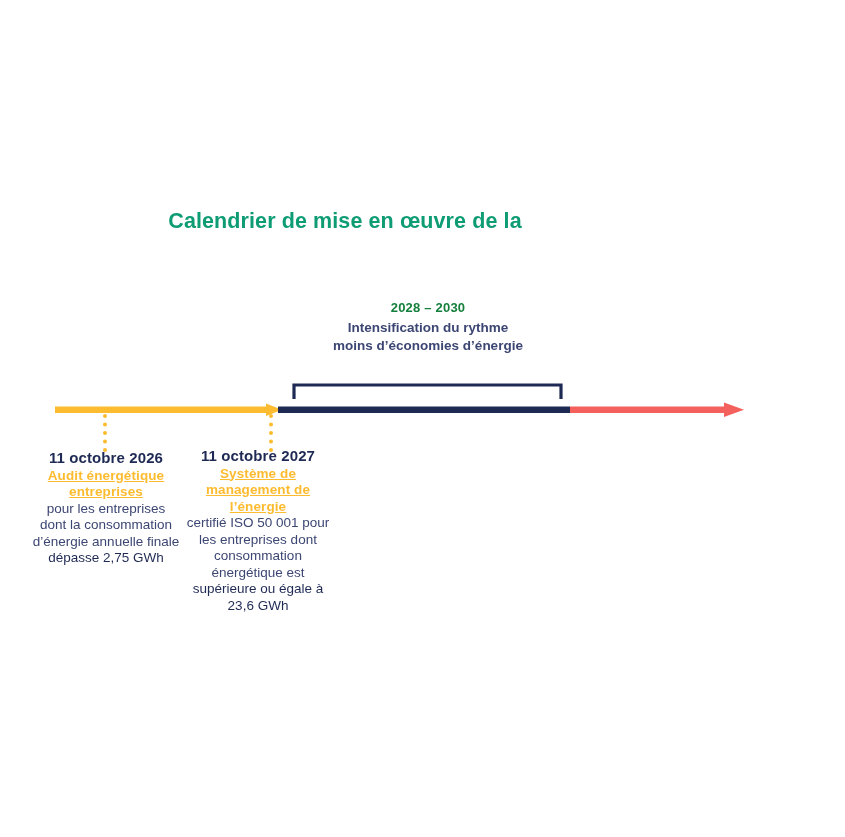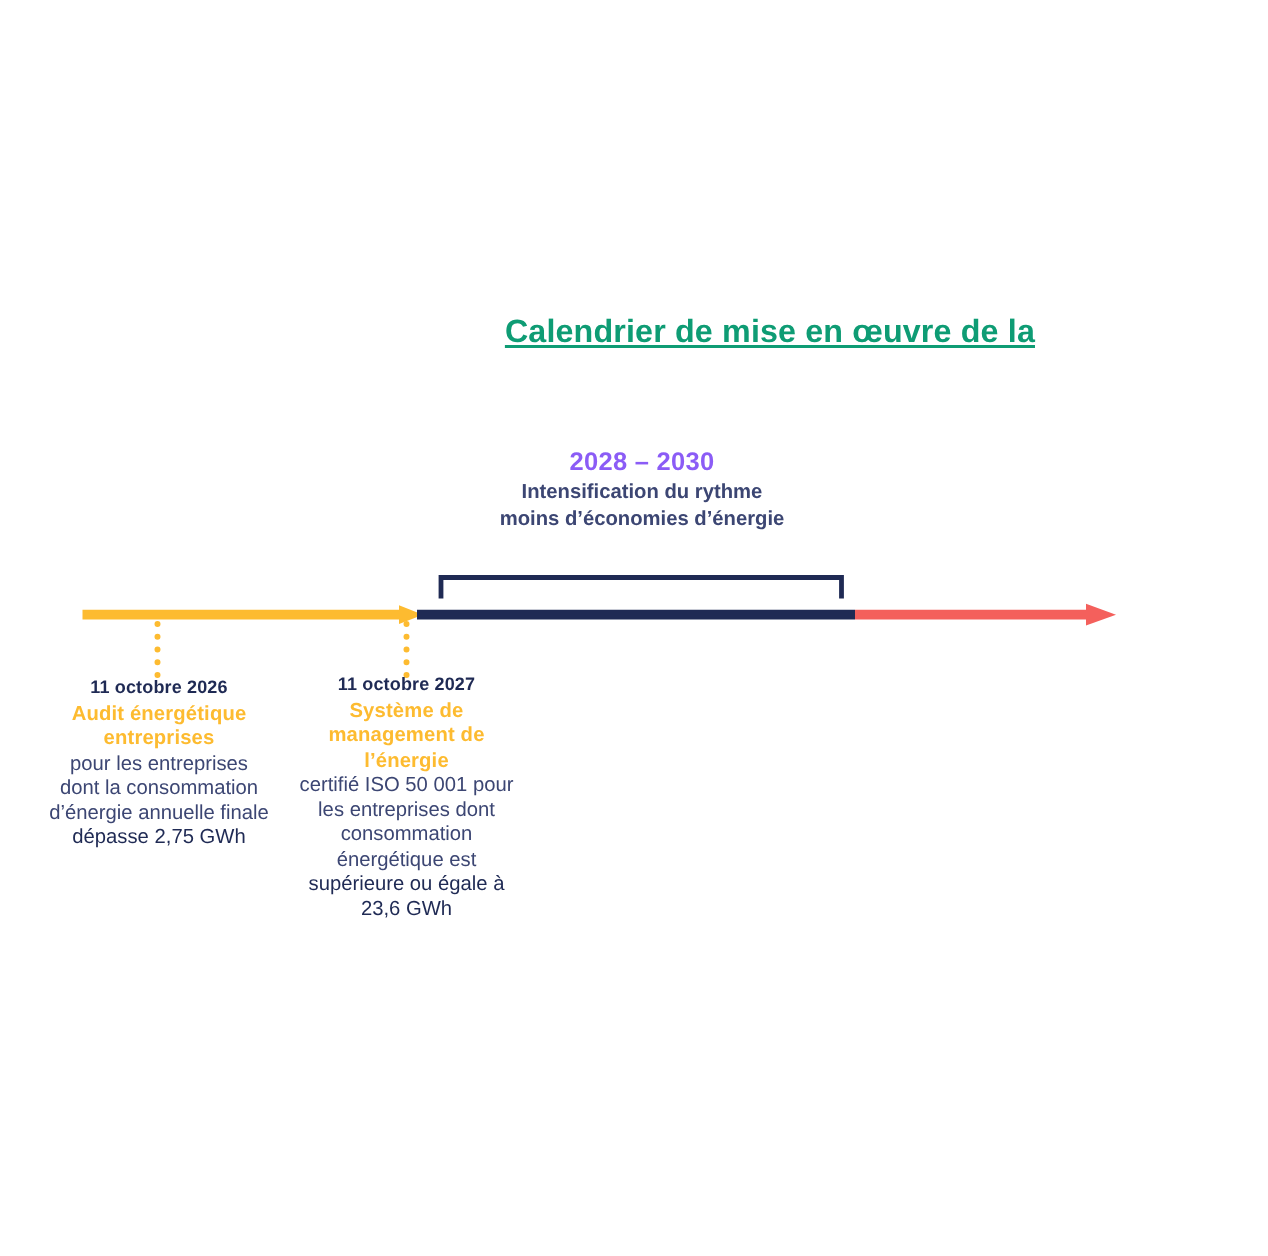--- a/index.html
+++ b/index.html
@@ -24,43 +24,42 @@
     width: 845px;
     height: 837px;
   }
 
   
   .title {
     position: absolute;
     left: 0;
     top: 208px;
     width: 690px;
-    text-align: right;
+    text-align: center;
     color: #0E9C74;
     font-size: 21.5px;
     font-weight: bold;
     line-height: 26px;
     letter-spacing: 0.1px;
-    text-decoration: underline;
   }
   .title .tline { display: block; }
 
   
   .bracket-caption {
     position: absolute;
     left: 293px;
     top: 299px;
     width: 270px;
     text-align: center;
     line-height: 18px;
   }
   .bracket-caption .bc-head {
     display: block;
-    color: #8b5cf6;
-    font-size: 17px;
+    color: #15803d;
+    font-size: 13px;
     font-weight: bold;
     letter-spacing: 0.2px;
     margin-bottom: 2px;
   }
   .bracket-caption .bc-body {
     display: block;
     color: #3C4673;
     font-size: 13.5px;
     font-weight: bold;
   }
@@ -97,37 +96,38 @@
   .label-block {
     position: absolute;
     text-align: center;
     color: #3C4673;
     font-size: 13.5px;
     line-height: 16.5px;
   }
   .label-block .date {
     display: block;
     color: #1F2A54;
-    font-size: 12px;
+    font-size: 15px;
     font-weight: bold;
     letter-spacing: 0.1px;
     margin-bottom: 1px;
   }
   .label-block .accent {
     display: block;
     font-weight: bold;
     letter-spacing: 0.1px;
+    text-decoration: underline;
   }
   .accent-yellow { color: #FDBB30; }
   .accent-coral  { color: #F4605C; }
   .label-block .body { display: block; }
   .label-block .body b { color: #1F2A54; font-weight: normal; }
 
   #block-2026 { left: 32px;  top: 450px; width: 148px; }
-  #block-2027 { left: 197px; top: 448px; width: 148px; }
+  #block-2027 { left: 184px; top: 448px; width: 148px; }
   #block-2030 { left: 603px; top: 450px; width: 220px; }
 </style>
 </head>
 <body>
 
 <div id="stage">
 
   <div class="title">
     <span class="tline">Calendrier de mise en œuvre de la</span>
   </div>

